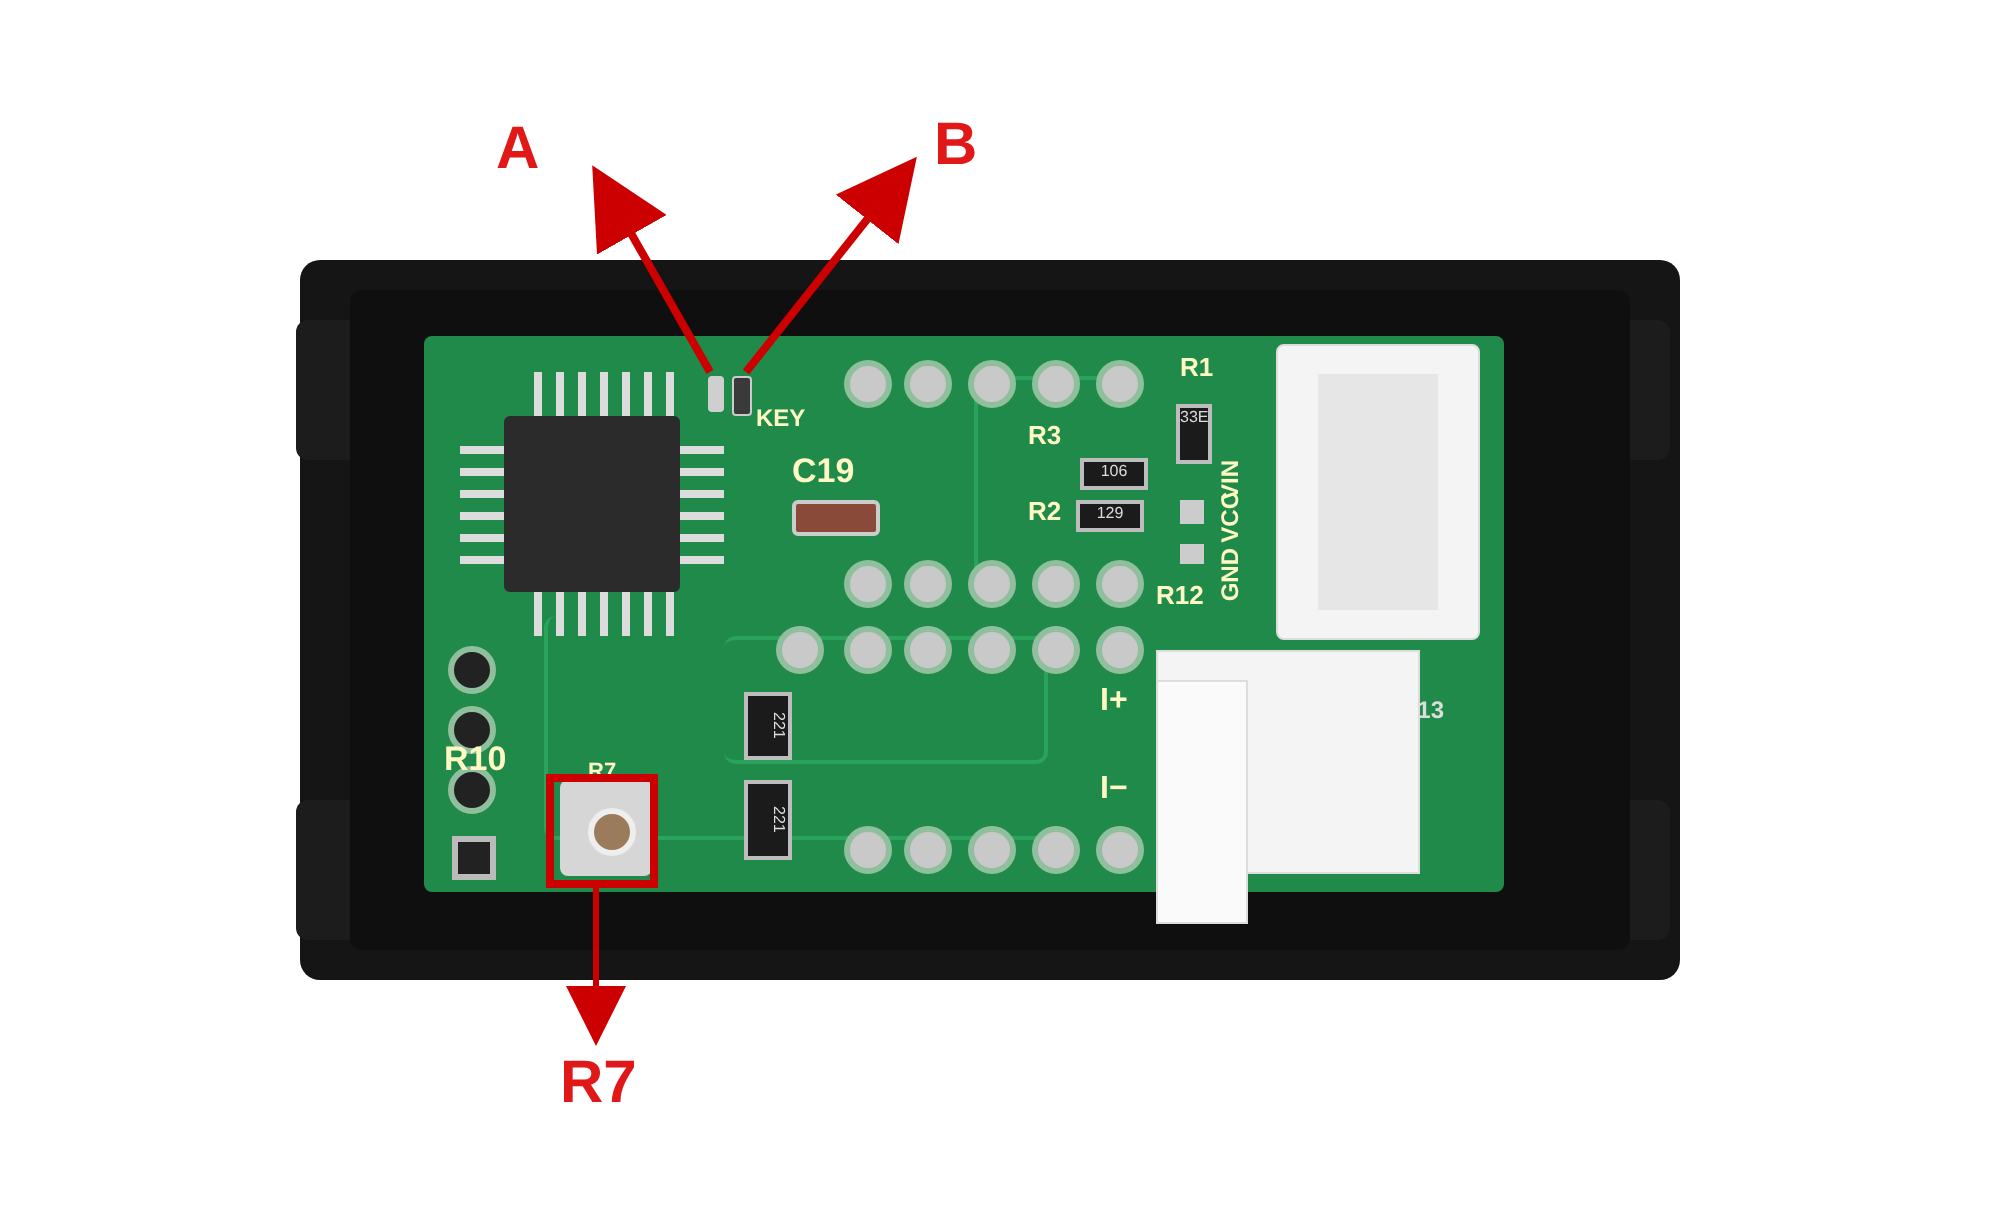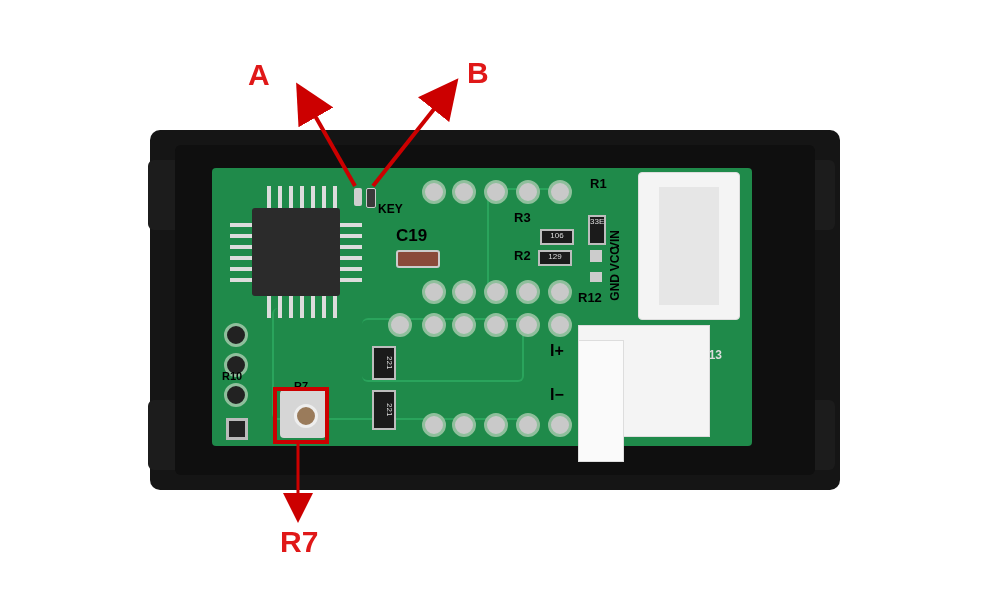--- a/index.html
+++ b/index.html
@@ -6,21 +6,21 @@
   body{width:1000px;height:613px;position:relative;overflow:hidden;font-family:"Liberation Sans",sans-serif;}
   .abs{position:absolute;}
   .case{left:150px;top:130px;width:690px;height:360px;background:#151515;border-radius:10px;}
   .case-inner{left:175px;top:145px;width:640px;height:330px;background:#0f0f0f;border-radius:6px;}
   .tab{background:#1c1c1c;border-radius:6px;}
   .pcb{left:212px;top:168px;width:540px;height:278px;background:#1f8a4a;border-radius:4px;}
   .trace{position:absolute;border:2px solid #2aa45c;border-radius:6px;}
   .chip{background:#2b2b2b;border-radius:3px;}
   .pin{position:absolute;background:#dcdcdc;}
   .pad{position:absolute;width:18px;height:18px;border-radius:50%;background:#c9c9c9;border:3px solid #8fbf9c;}
-  .silk{position:absolute;color:#000000;font-weight:bold;font-size:13px;}
+  .silk{position:absolute;color:#fef9c3;font-weight:bold;font-size:13px;}
   .smd{position:absolute;background:#1b1b1b;border:2px solid #bdbdbd;color:#ddd;font-size:8px;text-align:center;line-height:10px;}
   .connector{background:#f4f4f4;border:1px solid #ddd;}
   .annot{color:#e01818;font-weight:bold;font-size:30px;}
   .arrow{position:absolute;}
 </style>
 </head>
 <body>
 
 <div class="abs case"></div>
 <div class="abs tab" style="left:148px;top:160px;width:40px;height:70px;"></div>
@@ -89,37 +89,37 @@
   <div class="pad" style="left:240px;top:245px;"></div>
   <div class="pad" style="left:272px;top:245px;"></div>
   <div class="pad" style="left:304px;top:245px;"></div>
   <div class="pad" style="left:336px;top:245px;"></div>
 
   <span class="silk" style="left:302px;top:42px;">R3</span>
   <div class="smd" style="left:328px;top:44px;width:30px;height:12px;margin-top:17px;">106</div>
   <span class="silk" style="left:302px;top:80px;">R2</span>
   <div class="smd" style="left:326px;top:82px;width:30px;height:12px;">129</div>
   <span class="silk" style="left:378px;top:8px;">R1</span>
-  <div class="smd" style="left:376px;top:47px;width:14px;height:26px;">33E</div>
+  <div class="smd" style="left:376px;top:34px;width:14px;height:26px;">33E</div>
   <div class="abs" style="left:378px;top:82px;width:12px;height:12px;background:#ccc;"></div>
   <div class="abs" style="left:378px;top:104px;width:12px;height:10px;background:#ccc;"></div>
   <span class="silk" style="left:366px;top:122px;">R12</span>
   <span class="silk" style="left:396px;top:62px;writing-mode:vertical-rl;transform:rotate(180deg);font-size:12px;">VIN</span>
 
   <span class="silk" style="left:396px;top:78px;writing-mode:vertical-rl;transform:rotate(180deg);font-size:12px;">VCC</span>
   <span class="silk" style="left:396px;top:106px;writing-mode:vertical-rl;transform:rotate(180deg);font-size:12px;">GND</span>
 
   <div class="smd" style="left:160px;top:178px;width:20px;height:30px;writing-mode:vertical-rl;">221</div>
   <div class="smd" style="left:160px;top:222px;width:20px;height:36px;writing-mode:vertical-rl;">221</div>
 
   <div class="pad" style="left:12px;top:155px;background:#222;"></div>
   <div class="pad" style="left:12px;top:185px;background:#222;"></div>
   <div class="pad" style="left:12px;top:215px;background:#222;"></div>
   <div class="abs" style="left:14px;top:250px;width:16px;height:16px;background:#222;border:3px solid #bbb;"></div>
-  <span class="silk" style="left:10px;top:202px;font-size:11px;">R10</span>
+  <span class="silk" style="left:10px;top:202px;font-size:17px;">R10</span>
   <span class="silk" style="left:82px;top:212px;font-size:11px;">R7</span>
   <div class="abs" style="left:68px;top:222px;width:46px;height:48px;background:#d6d6d6;border-radius:4px;">
     <div class="abs" style="left:14px;top:14px;width:18px;height:18px;border-radius:50%;background:#9a7b5b;border:3px solid #eee;"></div>
   </div>
 
   <span class="silk" style="left:338px;top:174px;font-size:16px;">I+</span>
   <span class="silk" style="left:338px;top:218px;font-size:16px;">I−</span>
   <span class="silk" style="left:488px;top:180px;font-size:12px;color:#ddd;">R13</span>
 </div>
 

